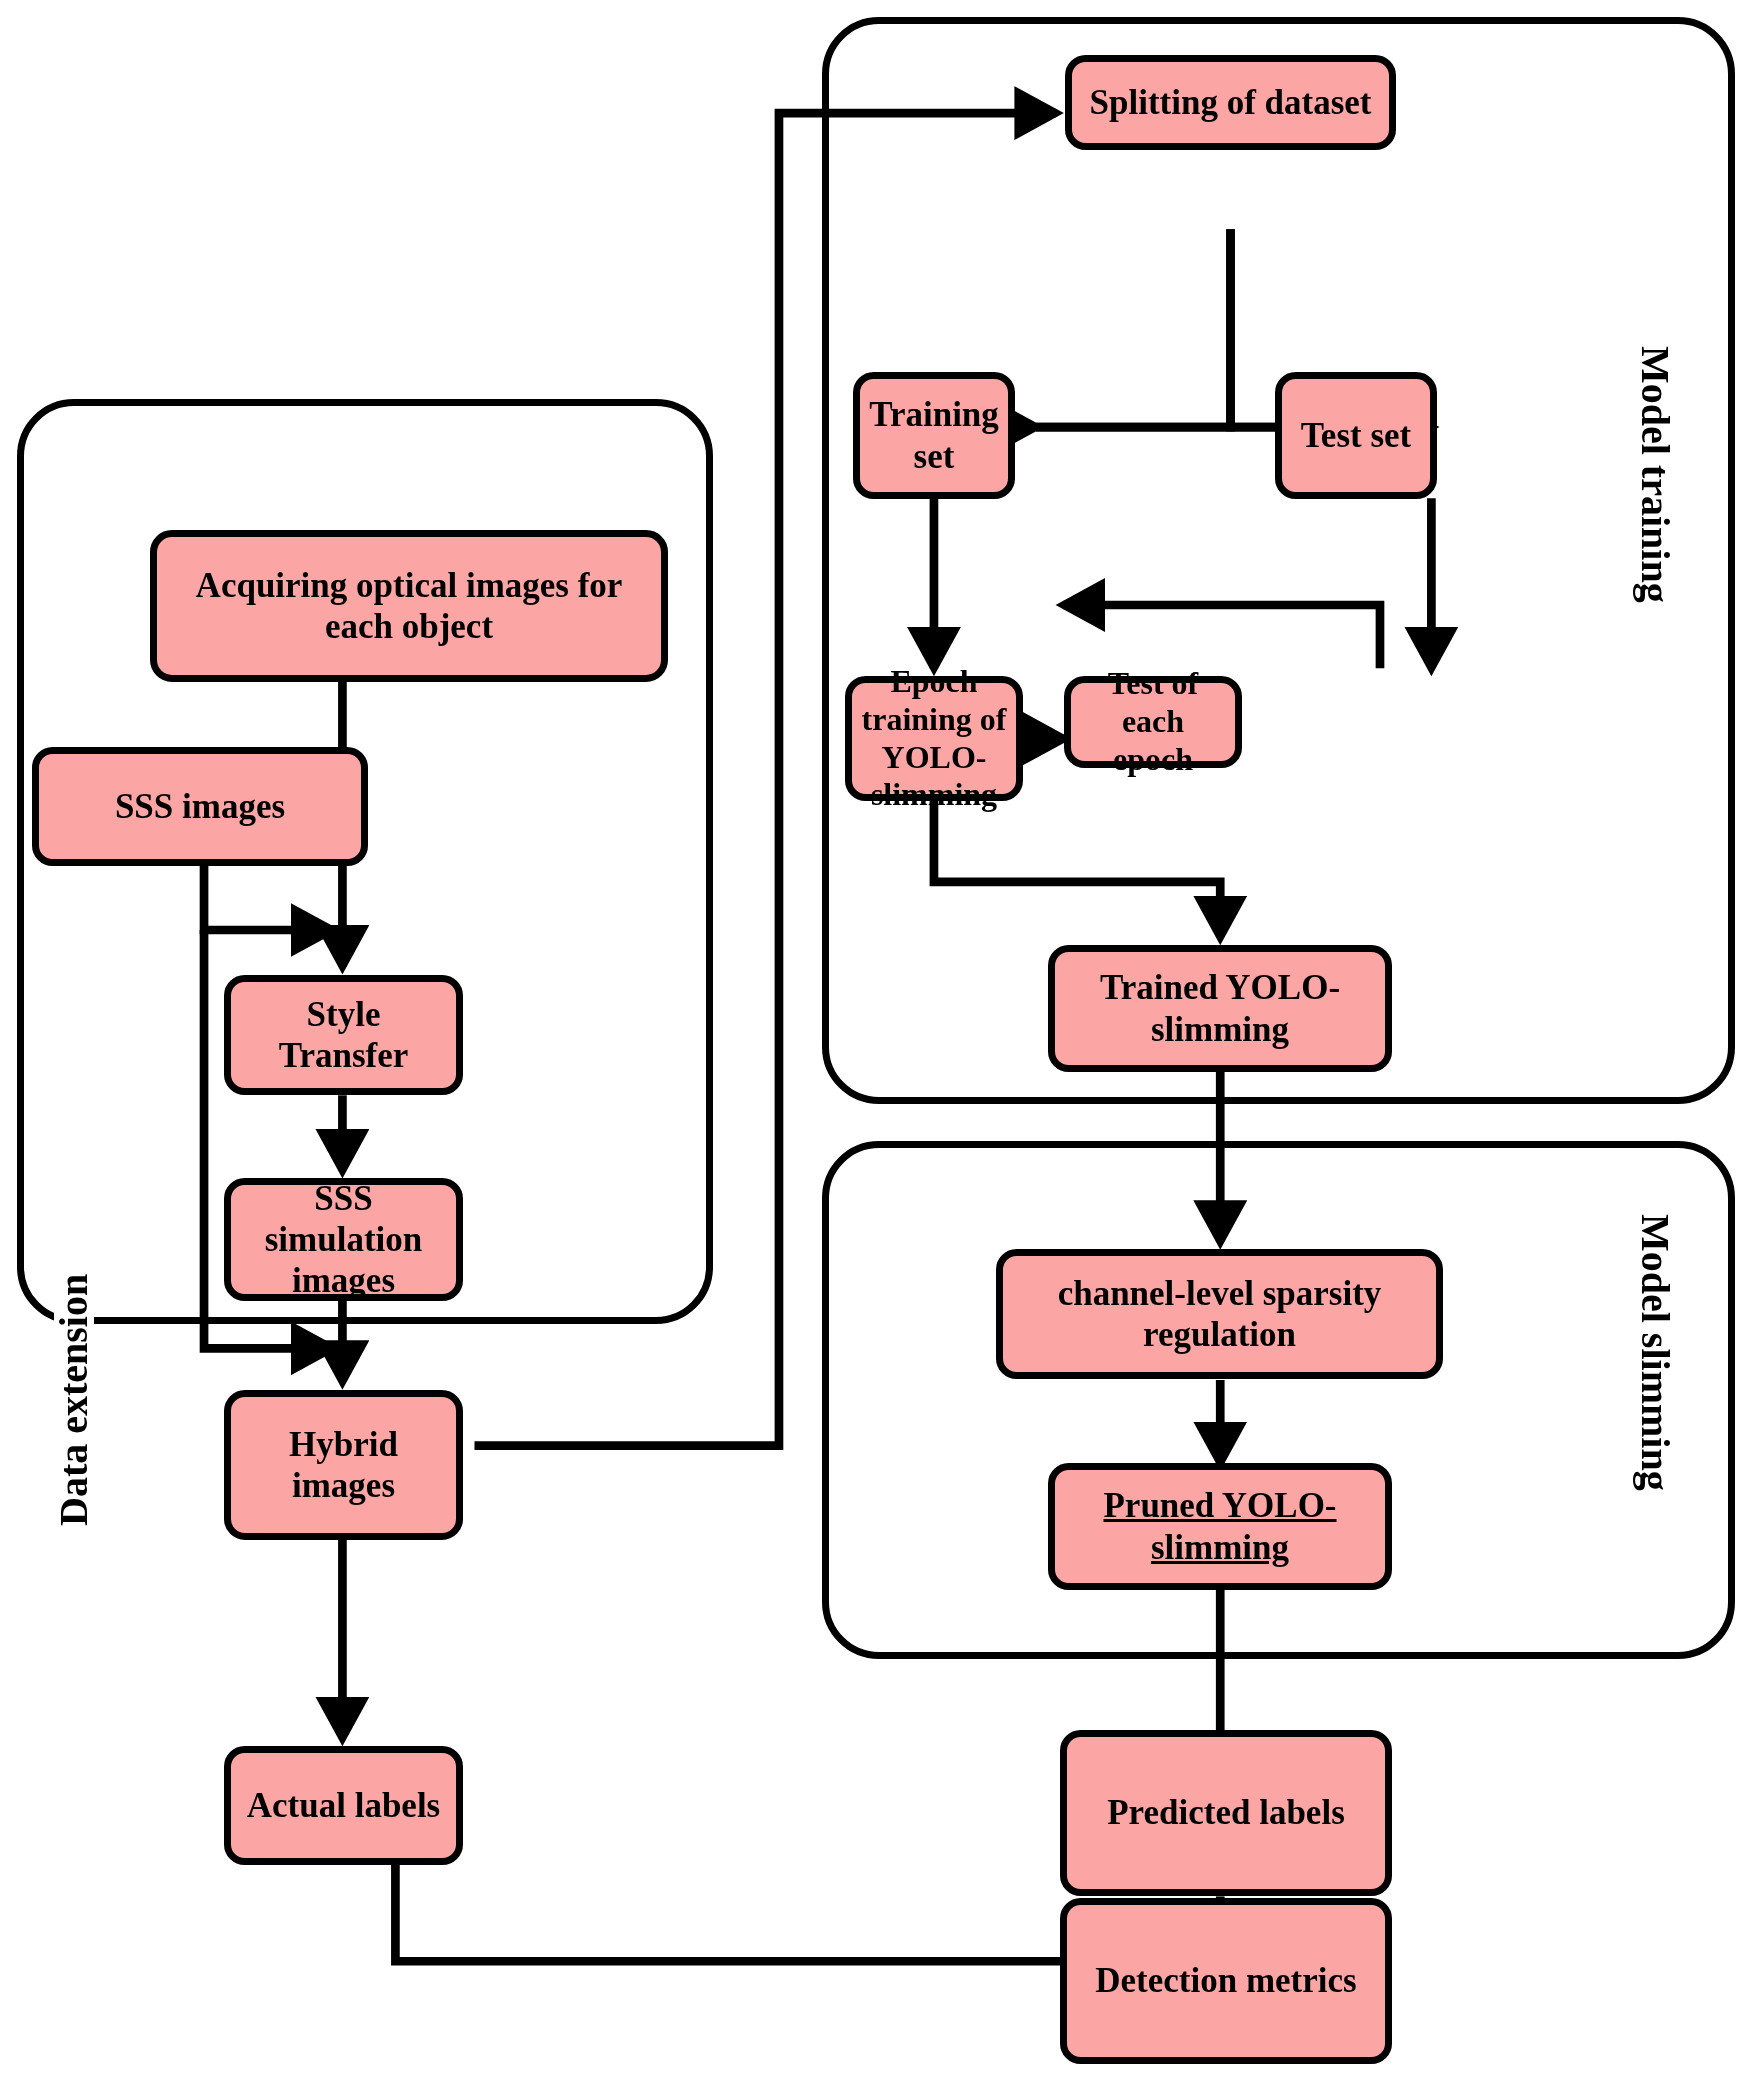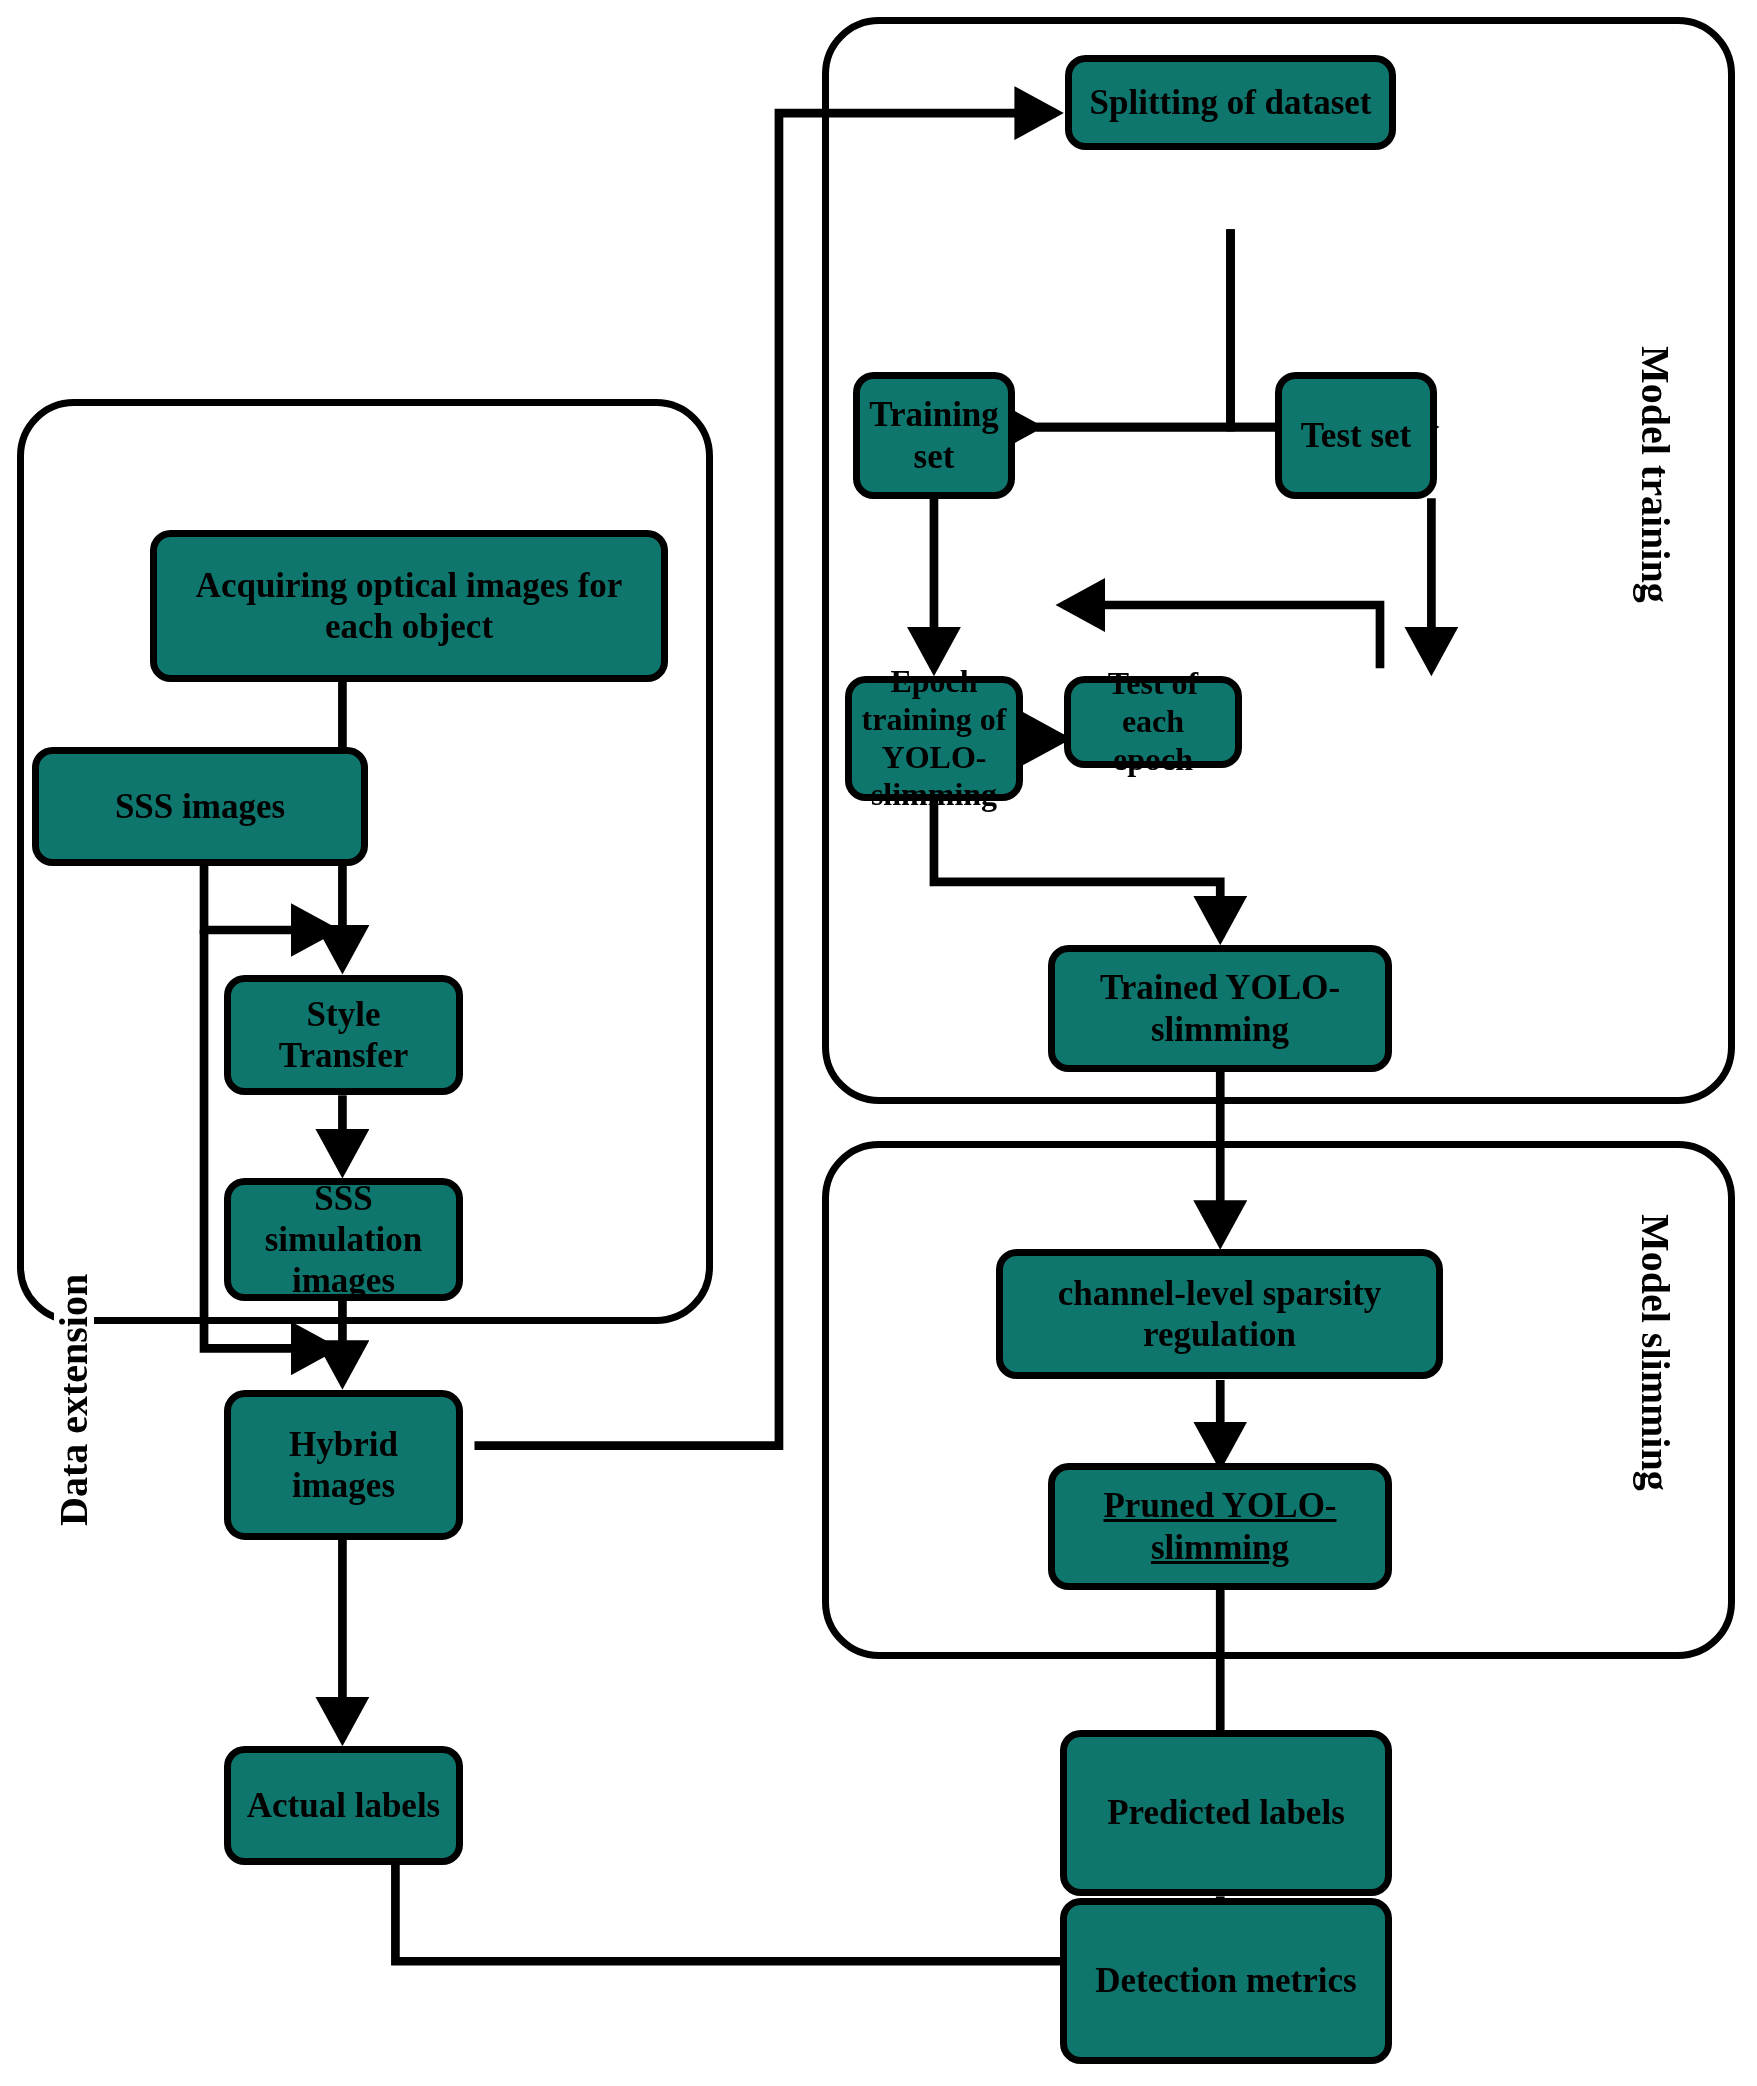--- a/index.html
+++ b/index.html
@@ -10,21 +10,21 @@
     overflow:hidden;
     font-family:"Liberation Serif", serif;
   }
   #svg-layer{position:absolute;left:0;top:0;width:1758px;height:2087px;}
 
   .node{
     position:absolute;
     box-sizing:border-box;
     border:7.1px solid #000;
     border-radius:20.6px;
-    background:#0f766e;
+    background:#fca5a5;
     display:flex;
     align-items:center;
     justify-content:center;
     text-align:center;
     color:#000;
     font-family:"Liberation Serif", serif;
     font-weight:700;
     font-size:35px;
     line-height:1.18;
     padding:3.2px 8px;
@@ -117,21 +117,21 @@
   <div class="group" style="left:822px;top:17.4px;width:913px;height:1087px;"></div>
 
   <div class="group" style="left:822px;top:1141px;width:913px;height:518px;"></div>
 
   <div class="vlabel up" style="left:54px;top:1526px;">Data extension</div>
 
   <div class="vlabel down" style="left:1675px;top:346px;">Model training</div>
 
   <div class="vlabel down" style="left:1675px;top:1214px;">Model slimming</div>
 
-  <div class="node" style="left:150px;top:530px;width:518px;height:152px;">
+  <div class="node" style="left:150px;top:530px;width:518px;height:152px;border-radius:22px;">
     <span>Acquiring optical images for each object</span>
   </div>
 
   <div class="node" style="left:32px;top:747px;width:336px;height:119px;">
     <span>SSS images</span>
   </div>
 
   <div class="node" style="left:224px;top:975px;width:239px;height:120px;">
     <span>Style Transfer</span>
   </div>

